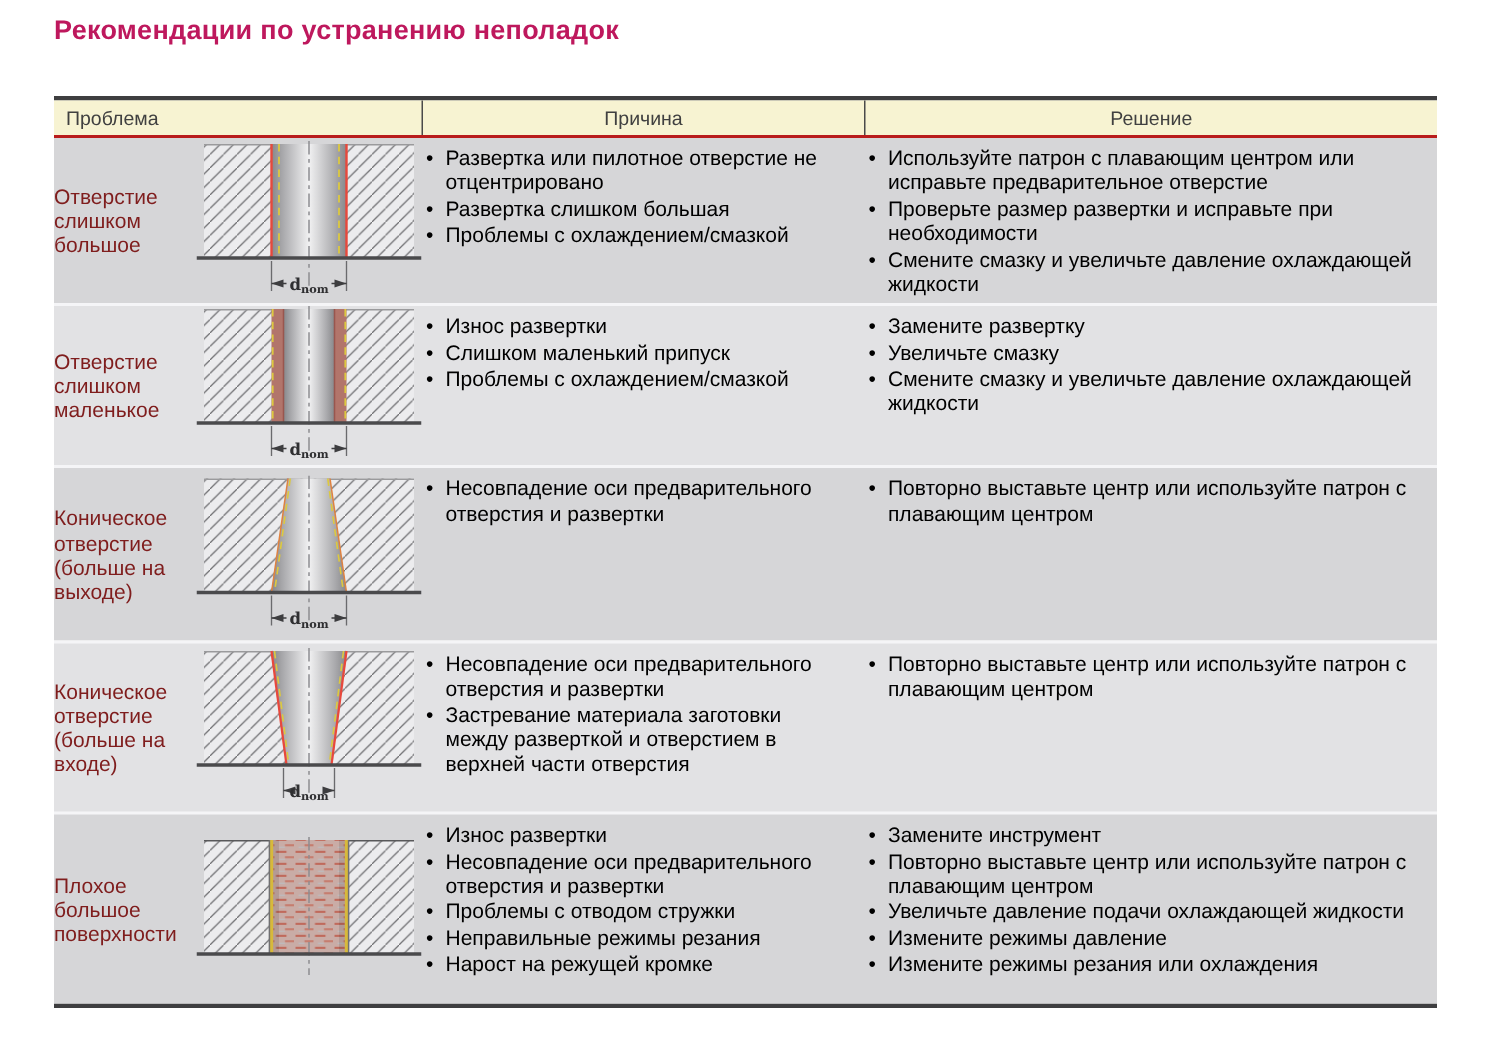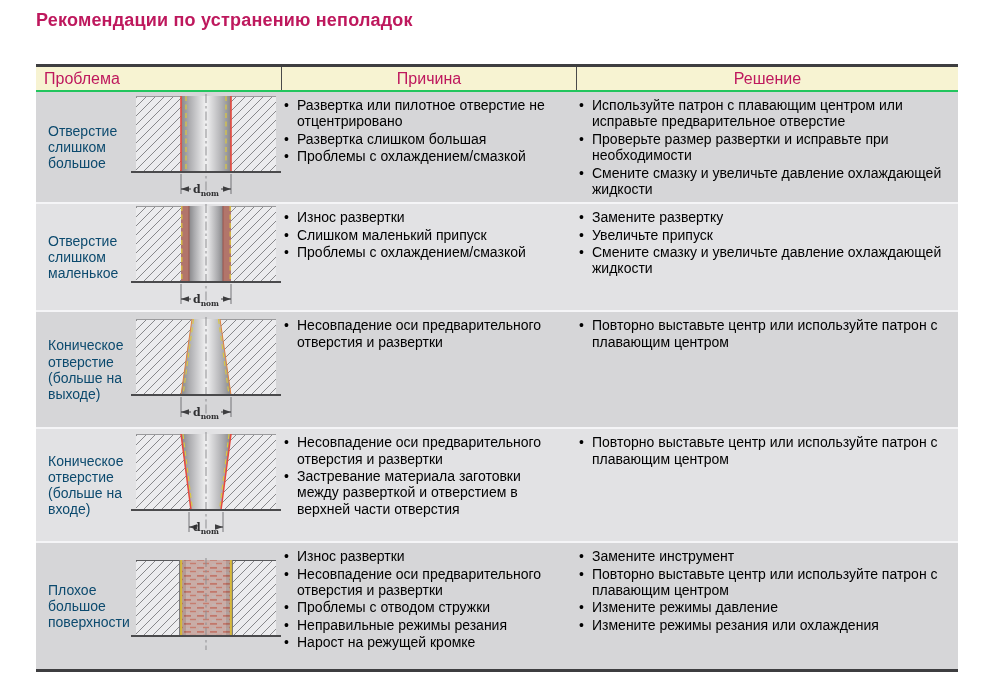--- a/index.html
+++ b/index.html
@@ -3,32 +3,32 @@
 <meta charset="utf-8">
 <style>
   html,body{margin:0;padding:0;background:#ffffff;}
   .page{position:relative;width:990px;height:697px;background:#ffffff;
         font-family:"Liberation Sans",sans-serif;overflow:hidden;}
   .title{position:absolute;left:36px;top:10px;font-size:18px;font-weight:700;
          color:#be185d;letter-spacing:.2px;}
   .table{position:absolute;left:36px;top:64px;width:922px;
          border-top:3px solid #3e3e40;border-bottom:3px solid #3e3e40;}
   .thead{display:grid;grid-template-columns:245px 295px 1fr;background:#f7f3d2;
-         border-bottom:2px solid #22c55e;height:23px;font-size:16px;color:#be185d;}
+         border-bottom:2px solid #b91c1c;height:23px;font-size:13px;color:#404040;}
   .th{display:flex;align-items:center;height:100%;}
   .th-problem{padding-left:8px;}
   .th-center{justify-content:center;border-left:1px solid #4a4a4a;}
   .row{display:grid;grid-template-columns:95px 150px 295px 1fr;}
   .row.dark{background:#d6d6d8;}
   .row.light{background:#e2e2e4;}
   .row + .row{border-top:2px solid #f5f5f7;}
   .r1{min-height:106px;} .r2{min-height:104px;} .r3{min-height:115px;}
   .r4{min-height:112px;} .r5{min-height:126px;}
-  .problem{display:flex;align-items:center;padding-left:12px;font-size:14px;
-           line-height:1.16;color:#0c4a6e;}
+  .problem{display:flex;align-items:center;padding-left:0;font-size:14px;
+           line-height:1.16;color:#7f1d1d;}
   .diagram{display:flex;align-items:center;justify-content:center;}
   .cell ul{list-style:none;margin:5px 0 0 0;padding:0 10px 4px 2px;
            font-size:14px;line-height:1.17;color:#000000;}
   .cell li{position:relative;padding-left:14px;margin:0 0 1px 0;}
   .cell li::before{content:"\2022";position:absolute;left:1px;}
   .dim{font-family:"DejaVu Serif",serif;font-size:11px;font-weight:600;fill:#2f2f31;}
   .dim .sub{font-size:7.5px;}
 </style>
 </head>
 <body>
@@ -130,21 +130,21 @@
       <div class="cell">
         <ul>
           <li>Износ развертки</li>
           <li>Слишком маленький припуск</li>
           <li>Проблемы с охлаждением/смазкой</li>
         </ul>
       </div>
       <div class="cell">
         <ul>
           <li>Замените развертку</li>
-          <li>Увеличьте припуск</li>
+          <li>Увеличьте смазку</li>
           <li>Смените смазку и увеличьте давление охлаждающей жидкости</li>
         </ul>
       </div>
     </div>
 
     <div class="row dark r3">
       <div class="problem">Коническое отверстие (больше на выходе)</div>
       <div class="diagram">
         <svg width="150" height="106" viewBox="0 0 150 106">
           <rect x="5" y="2" width="140" height="76" fill="url(#hatch)"></rect>
@@ -235,19 +235,20 @@
           <li>Несовпадение оси предварительного отверстия и развертки</li>
           <li>Проблемы с отводом стружки</li>
           <li>Неправильные режимы резания</li>
           <li>Нарост на режущей кромке</li>
         </ul>
       </div>
       <div class="cell">
         <ul>
           <li>Замените инструмент</li>
           <li>Повторно выставьте центр или используйте патрон с плавающим центром</li>
+          <li>Увеличьте давление подачи охлаждающей жидкости</li>
           <li>Измените режимы давление</li>
           <li>Измените режимы резания или охлаждения</li>
         </ul>
       </div>
     </div>
   </div>
 </div>
 
 </body></html>

